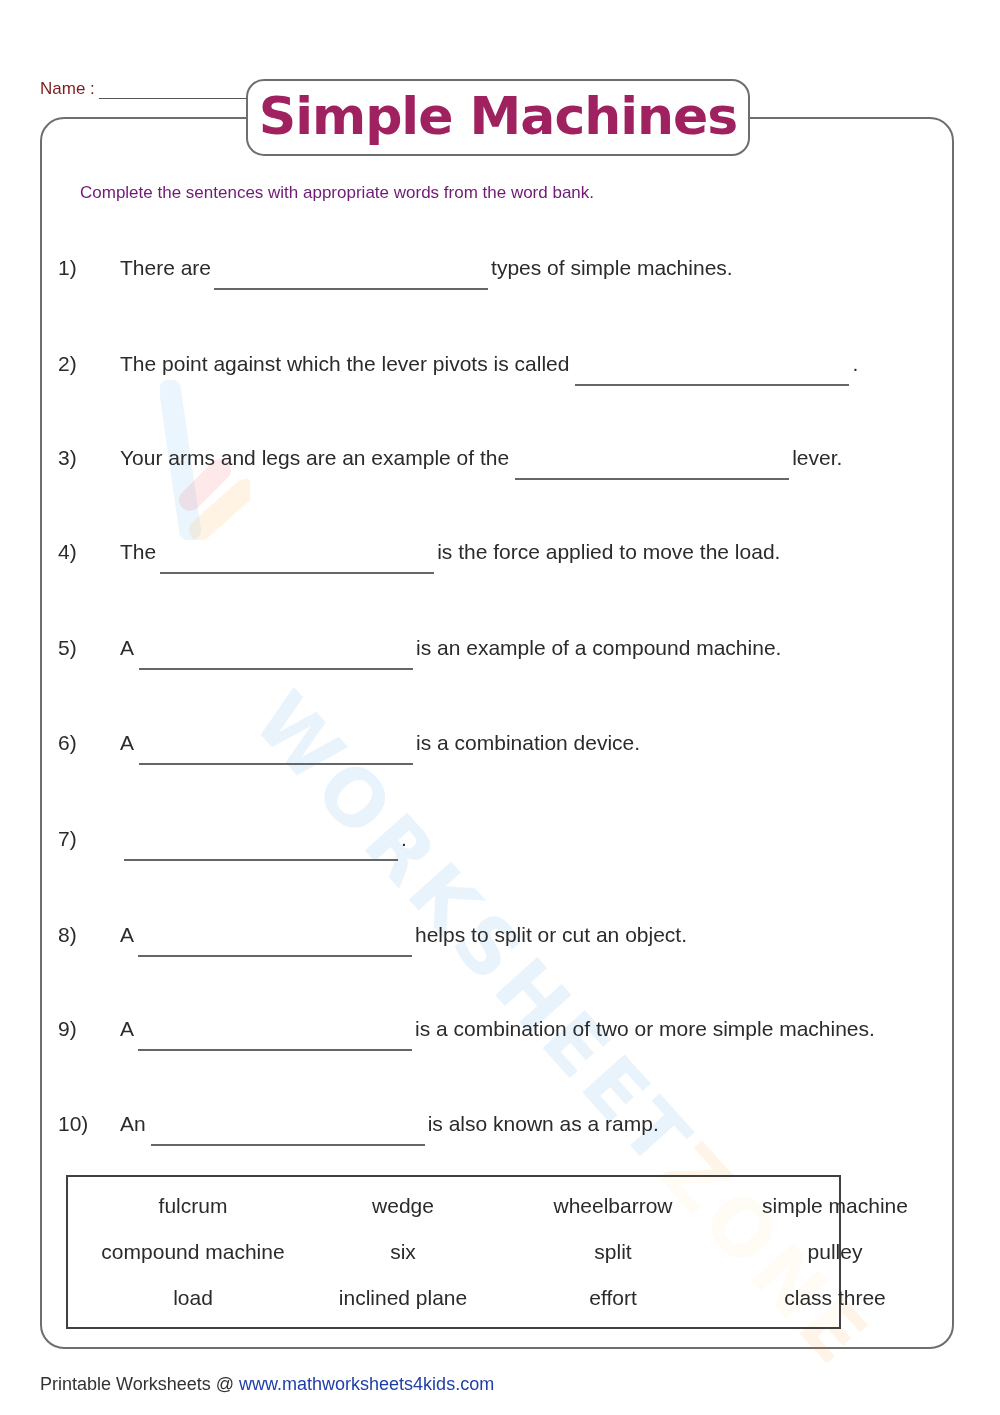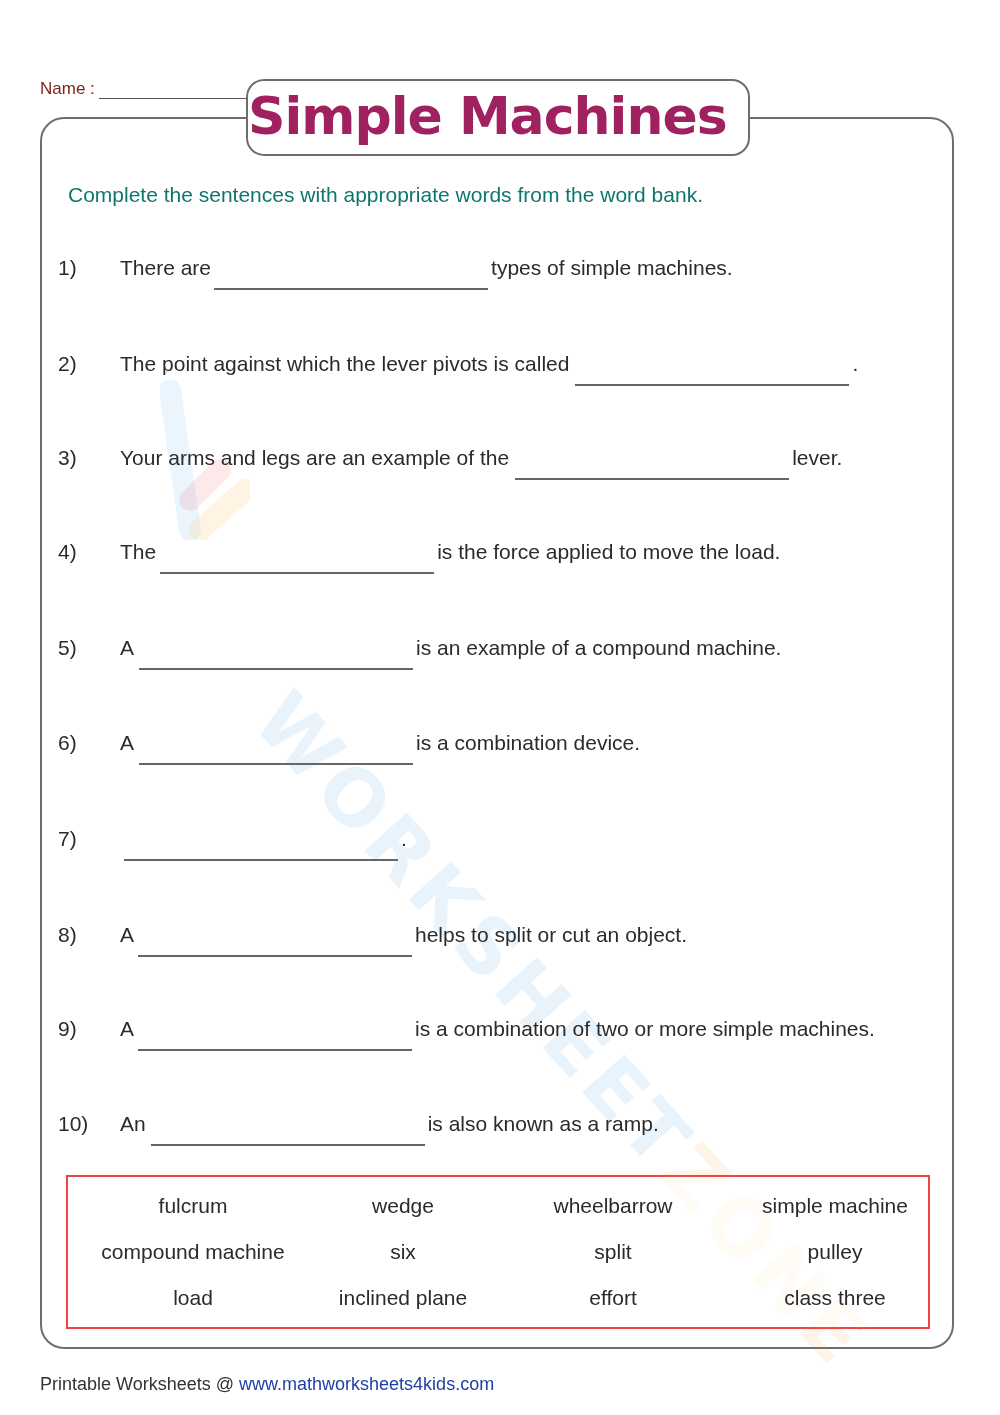--- a/index.html
+++ b/index.html
@@ -47,37 +47,38 @@
       left: 246px;
       top: 79px;
       width: 504px;
       height: 77px;
       border: 2px solid #6e6e6e;
       border-radius: 18px;
       background: #ffffff;
       box-sizing: border-box;
       display: flex;
       align-items: center;
+      justify-content: center;
       z-index: 3;
     }
     .title-text {
       font-family: "DejaVu Sans", sans-serif;
       font-weight: bold;
       font-size: 52px;
       color: #a0215f;
       letter-spacing: -1px;
       line-height: 1;
       margin-top: -4px;
     }
     .instructions {
       position: absolute;
-      left: 68px;
+      left: 80px;
       top: 183px;
-      font-size: 21px;
-      color: #0f766e;
+      font-size: 17px;
+      color: #701a75;
       z-index: 2;
     }
     .watermark {
       position: absolute;
       left: 180px;
       top: 360px;
       width: 700px;
       height: 700px;
       pointer-events: none;
       z-index: 0;
@@ -132,23 +133,23 @@
       height: 22px;
       border-bottom: 2px solid #666;
       margin: 0 3px;
       position: relative;
       top: 10px;
     }
     .word-bank {
       position: absolute;
       left: 66px;
       top: 1175px;
-      width: 864px;
+      width: 775px;
       height: 154px;
-      border: 2px solid #ef4444;
+      border: 2px solid #404040;
       box-sizing: border-box;
       display: grid;
       grid-template-columns: 250px 170px 250px 194px;
       grid-template-rows: repeat(3, 1fr);
       align-items: center;
       padding: 6px 0 6px 0;
       z-index: 2;
       background: rgba(255,255,255,0.6);
     }
     .word {

